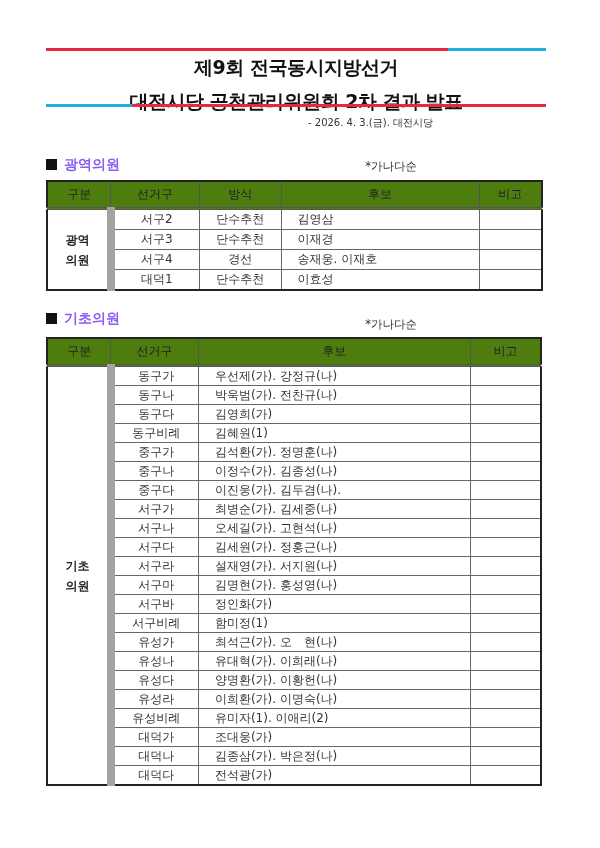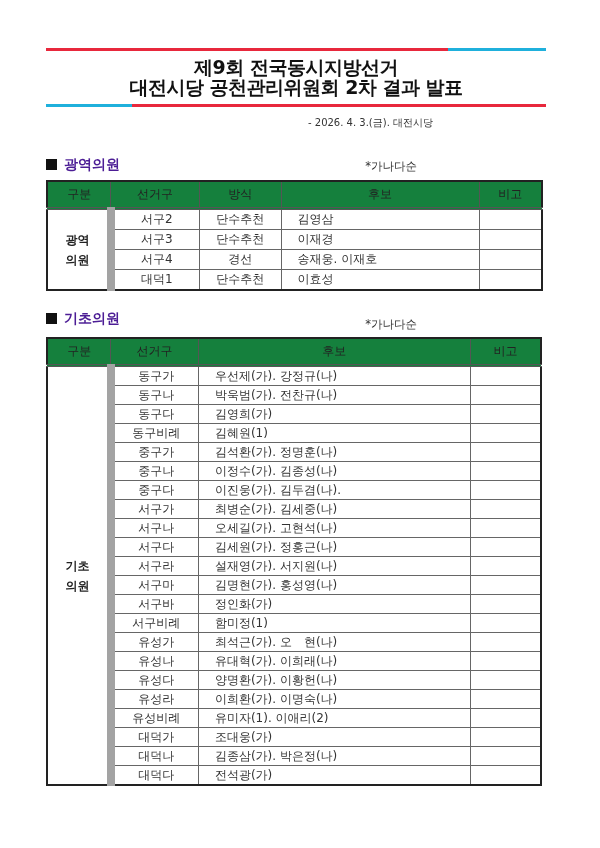--- a/index.html
+++ b/index.html
@@ -8,30 +8,30 @@
 
   
   .bar { position:absolute; height:3px; }
   .bar-top-red { left:46px; top:48px; width:402px; background:#e8283c; }
   .bar-top-blue { left:448px; top:48px; width:98px; background:#1fb0dc; }
   .bar-bot-blue { left:46px; top:104px; width:86px; background:#1fb0dc; }
   .bar-bot-red { left:132px; top:104px; width:414px; background:#e8283c; }
 
   .title { position:absolute; left:46px; width:500px; text-align:center; font-weight:bold; font-size:19px; color:#111; letter-spacing:-0.5px; line-height:22px; }
   .title1 { top:56px; }
-  .title2 { top:76px; }
+  .title2 { top:90px; }
 
   .date-line { position:absolute; right:43px; top:116px; font-size:10px; color:#333; }
 
-  .section-head { position:absolute; left:46px; font-weight:bold; font-size:14px; color:#4c1d95; }
+  .section-head { position:absolute; left:46px; font-weight:bold; font-size:14px; color:#8b5cf6; }
   .section-head .sq { display:inline-block; width:11px; height:11px; background:#111; margin-right:7px; vertical-align:-1px; }
   .sort-note { position:absolute; right:59px; font-size:11.5px; color:#333; }
 
   table { position:absolute; border-collapse:collapse; font-size:12px; border:2px solid #222; }
-  th { background:#15803d; font-weight:normal; height:23px; border:1px solid #555; color:#222; }
+  th { background:#4d7c0f; font-weight:normal; height:23px; border:1px solid #555; color:#222; }
   td { border:1px solid #666; height:18px; padding:0; color:#333; }
   thead tr { border-bottom:3px double #555; }
   td.c { text-align:center; }
   td.l { text-align:left; padding-left:16px; }
   td.group { text-align:center; font-weight:bold; color:#222; line-height:20px; border-right:8px solid #a3a3a3; }
 
   #t1 { left:46px; top:180px; width:497px; }
   #t1 td { height:19px; }
   #t2 { left:46px; top:337px; width:496px; }
 </style>

